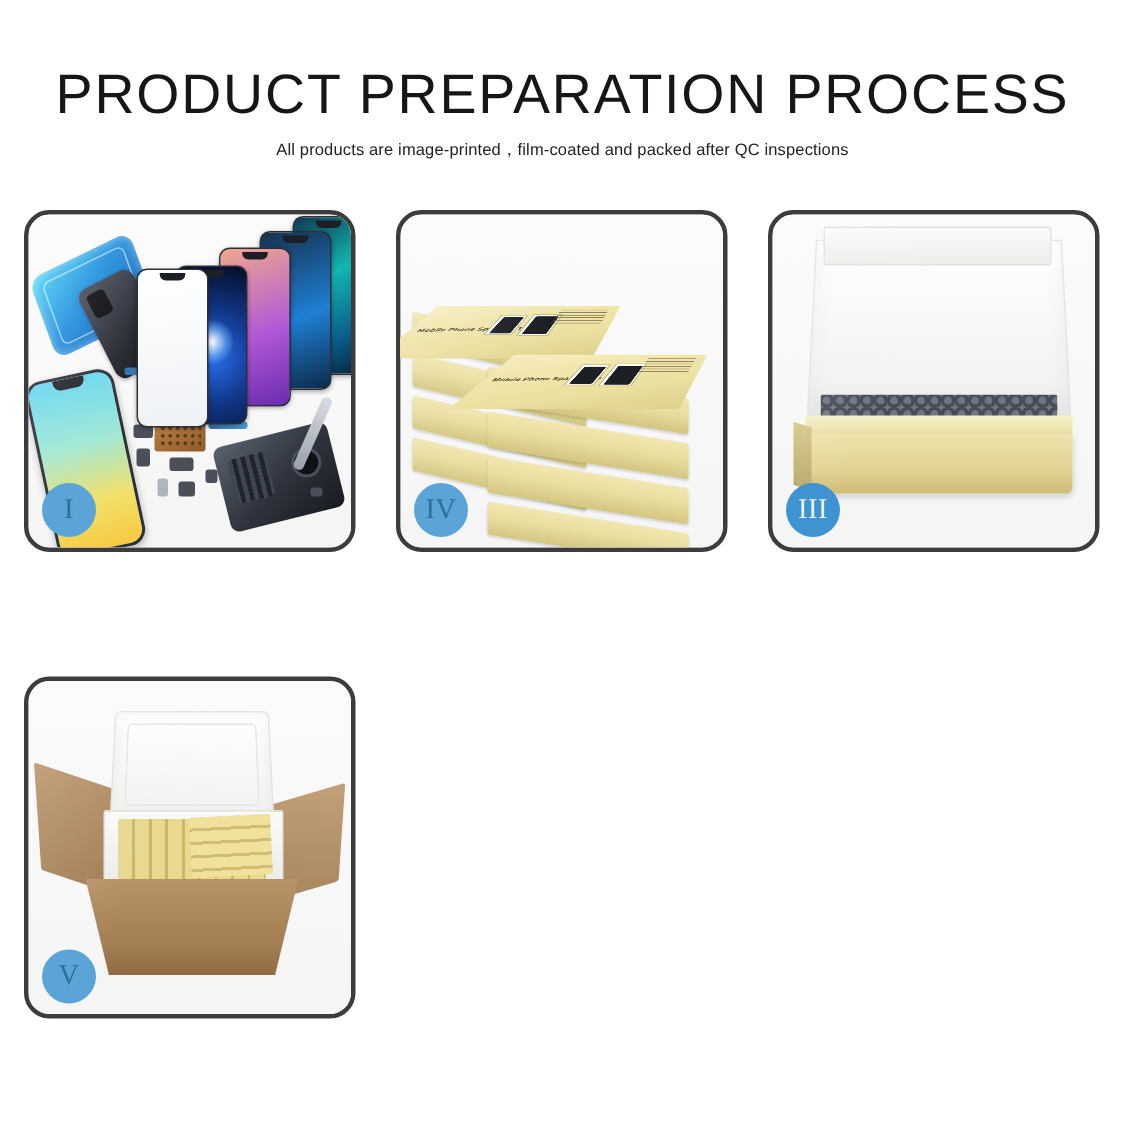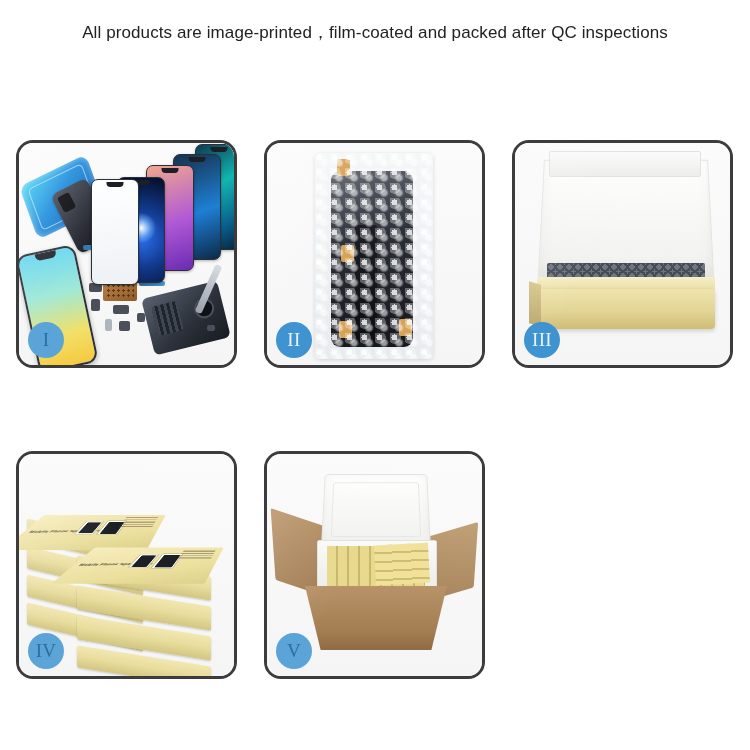--- a/index.html
+++ b/index.html
@@ -23,24 +23,24 @@
     font-weight: 400;
     letter-spacing: 1.2px;
     color: #161616;
     margin: 0;
     padding-top: 44px;
     line-height: 1.05;
     white-space: nowrap;
   }
   #page-subtitle {
     text-align: center;
-    font-size: 17px;
+    font-size: 11px;
     font-weight: 400;
     color: #222222;
-    margin: 12px;
+    margin: 0;
     padding-top: 9px;
     letter-spacing: 0.1px;
     white-space: nowrap;
   }
 
   
   #panel-grid {
     position: absolute;
     left: 16px; top: 140px;
     width: 718px; height: 540px;
@@ -367,20 +367,21 @@
   
   .sheen {
     position:absolute; inset:0; pointer-events:none;
     background: linear-gradient(115deg, rgba(255,255,255,.18) 0%, rgba(255,255,255,0) 42%);
   }
 </style>
 </head>
 <body>
 
 <div id="header">
+  <h1 id="page-title">PRODUCT PREPARATION PROCESS</h1>
   <p id="page-subtitle">All products are image-printed，film-coated and packed after QC inspections</p>
 </div>
 
 <div id="panel-grid">
 
   <div class="panel">
     <div class="panel-stage">
       <div class="p1-adhesive"></div>
       <div class="p1-phoneback"></div>
 
@@ -407,49 +408,20 @@
       <div class="dot" style="left:100px; top:178px; width:11px; height:10px;"></div>
       <div class="dot" style="left:118px; top:170px; width:8px; height:9px;"></div>
       <div class="dot" style="left:134px; top:122px; width:10px; height:7px;"></div>
       <div class="dot" style="left:86px; top:176px; width:7px; height:12px; background:#aeb5bf;"></div>
       <div class="dot" style="left:188px; top:182px; width:8px; height:6px;"></div>
       <div class="sheen"></div>
     </div>
     <div class="badge">I</div>
   </div>
 
-  <div class="panel">
-    <div class="panel-stage">
-      <div class="p2-wrap">
-        <div class="p2-screen"></div>
-        <div class="p2-ribbon"></div>
-        <div class="p2-tab" style="left:22px; top:6px;"></div>
-        <div class="p2-tab" style="left:26px; top:92px;"></div>
-        <div class="p2-tab" style="left:24px; top:168px;"></div>
-        <div class="p2-tab" style="left:84px; top:166px;"></div>
-        <div class="p2-bubbles"></div>
-        <div class="p2-bubbles2"></div>
-      </div>
-      <div class="sheen"></div>
-    </div>
-    <div class="badge deep">II</div>
-  </div>
-
-  <div class="panel">
-    <div class="panel-stage">
-      <div class="p3-lidback"></div>
-      <div class="p3-lidtop"></div>
-      <div class="p3-foam"></div>
-      <div class="p3-side"></div>
-      <div class="p3-front"></div>
-      <div class="p3-flapL"></div>
-      <div class="sheen"></div>
-    </div>
-    <div class="badge deep">III</div>
-  </div>
 
   <div class="panel">
     <div class="panel-stage">
       <div class="p4-stack">
 
         <div class="p4-box" style="left:6px;  top:58px;  width:116px; height:22px; transform: skewY(13deg);"></div>
         <div class="p4-box" style="left:6px;  top:86px;  width:116px; height:22px; transform: skewY(13deg);"></div>
         <div class="p4-box" style="left:6px;  top:114px; width:116px; height:22px; transform: skewY(13deg);"></div>
         <div class="p4-box" style="left:6px;  top:142px; width:116px; height:22px; transform: skewY(13deg);"></div>
 
@@ -480,20 +452,33 @@
           <span class="p4-lines"></span>
         </div>
       </div>
       <div class="sheen"></div>
     </div>
     <div class="badge">IV</div>
   </div>
 
   <div class="panel">
     <div class="panel-stage">
+      <div class="p3-lidback"></div>
+      <div class="p3-lidtop"></div>
+      <div class="p3-foam"></div>
+      <div class="p3-side"></div>
+      <div class="p3-front"></div>
+      <div class="p3-flapL"></div>
+      <div class="sheen"></div>
+    </div>
+    <div class="badge deep">III</div>
+  </div>
+
+  <div class="panel">
+    <div class="panel-stage">
       <div class="p5-flapL"></div>
       <div class="p5-flapR"></div>
       <div class="p5-foamlid"></div>
       <div class="p5-foambox"></div>
       <div class="p5-content"></div>
       <div class="p5-content2"></div>
       <div class="p5-body"></div>
       <div class="sheen"></div>
     </div>
     <div class="badge">V</div>

